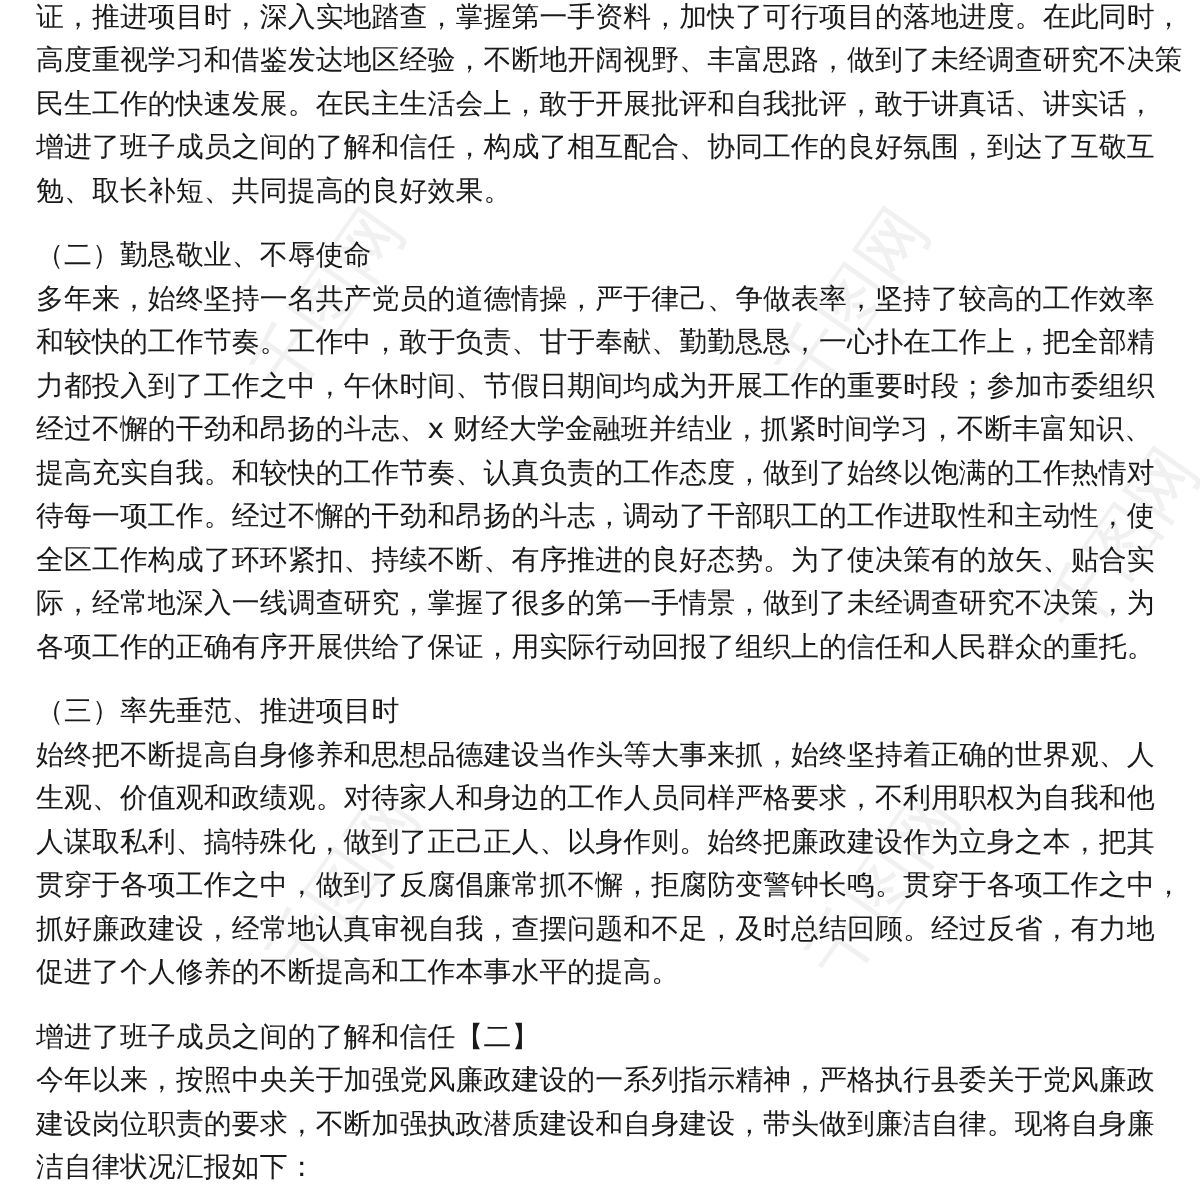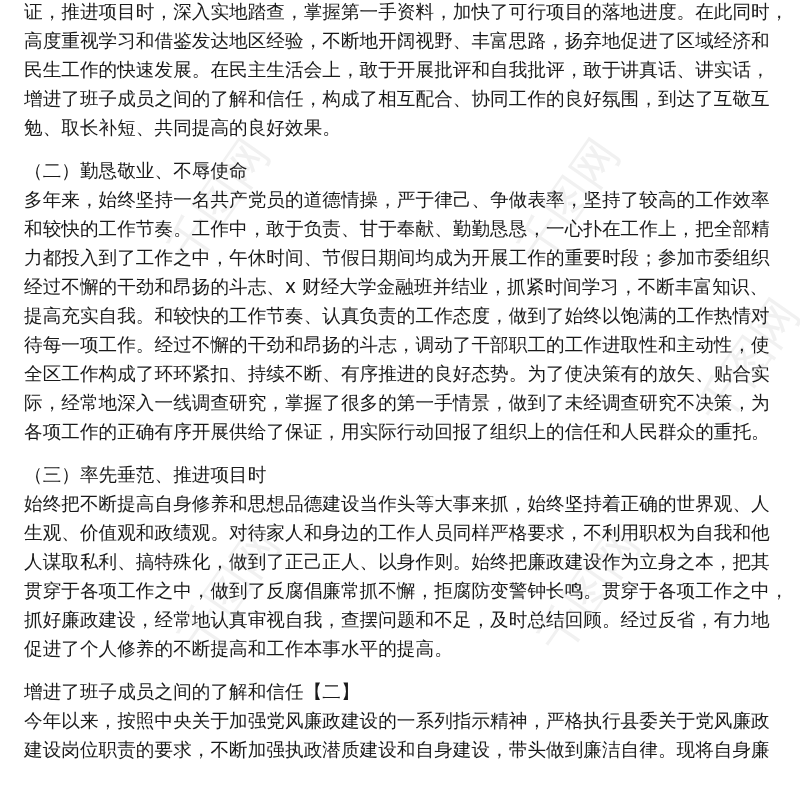--- a/index.html
+++ b/index.html
@@ -25,21 +25,21 @@
 
 <div class="watermark" style="left:150px; top:170px;">千图网</div>
 <div class="watermark" style="left:500px; top:170px;">千图网</div>
 <div class="watermark" style="left:680px; top:330px;">千图网</div>
 <div class="watermark" style="left:160px; top:560px;">千图网</div>
 <div class="watermark" style="left:520px; top:560px;">千图网</div>
 
 <div class="page">
   <div>
     <div class="line">证，推进项目时，深入实地踏查，掌握第一手资料，加快了可行项目的落地进度。在此同时，</div>
-    <div class="line">高度重视学习和借鉴发达地区经验，不断地开阔视野、丰富思路，扬弃地促进了区域经济和</div>
+    <div class="line">高度重视学习和借鉴发达地区经验，不断地开阔视野、丰富思路，做到了未经调查研究不决策</div>
     <div class="line">民生工作的快速发展。在民主生活会上，敢于开展批评和自我批评，敢于讲真话、讲实话，</div>
     <div class="line">增进了班子成员之间的了解和信任，构成了相互配合、协同工作的良好氛围，到达了互敬互</div>
     <div class="line">勉、取长补短、共同提高的良好效果。</div>
   </div>
 
   <div class="gap"></div>
 
   <div>
     <div class="line">（二）勤恳敬业、不辱使命</div>
     <div class="line">多年来，始终坚持一名共产党员的道德情操，严于律己、争做表率，坚持了较高的工作效率</div>
@@ -64,14 +64,15 @@
     <div class="line">抓好廉政建设，经常地认真审视自我，查摆问题和不足，及时总结回顾。经过反省，有力地</div>
     <div class="line">促进了个人修养的不断提高和工作本事水平的提高。</div>
   </div>
 
   <div class="gap"></div>
 
   <div>
     <div class="line">增进了班子成员之间的了解和信任【二】</div>
     <div class="line">今年以来，按照中央关于加强党风廉政建设的一系列指示精神，严格执行县委关于党风廉政</div>
     <div class="line">建设岗位职责的要求，不断加强执政潜质建设和自身建设，带头做到廉洁自律。现将自身廉</div>
+    <div class="line">洁自律状况汇报如下：</div>
   </div>
 </div>
 
 </body></html>

